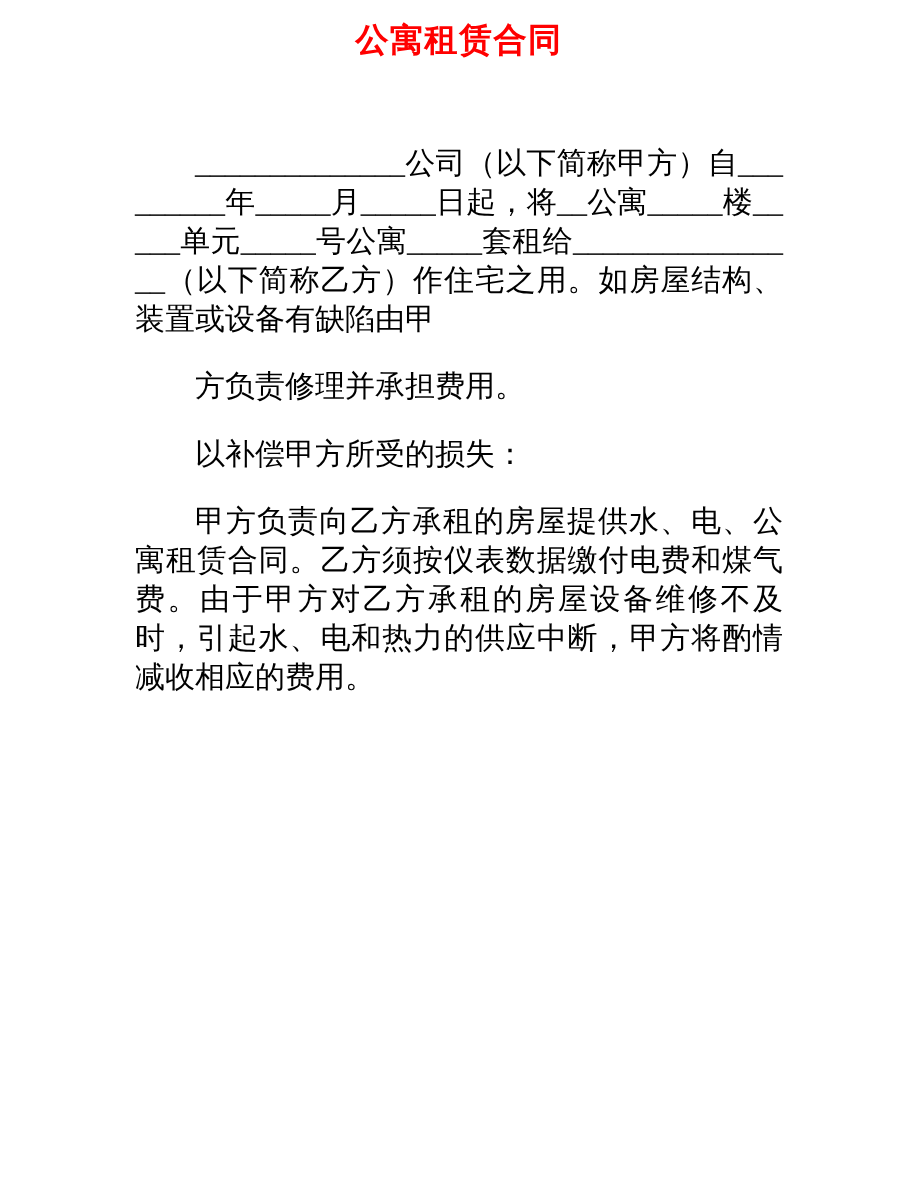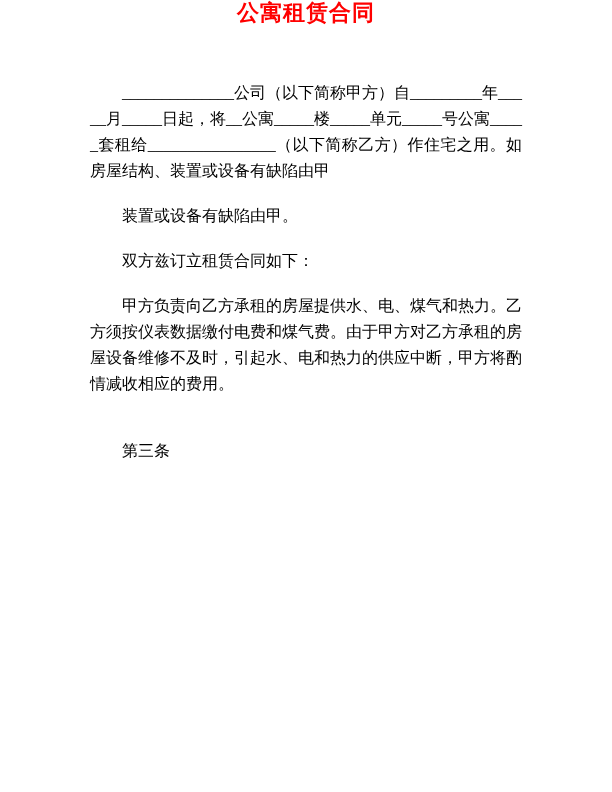--- a/index.html
+++ b/index.html
@@ -12,32 +12,32 @@
       width: 612px;
       height: 792px;
       box-sizing: border-box;
       background: #ffffff;
       outline: 1px solid #d9d9d9;
       overflow: hidden;
       font-family: "Liberation Serif", "DejaVu Serif", serif;
       color: #000000;
     }
     .doc-title {
-      margin: 0;
+      margin: 16px;
       text-align: center;
-      font-family: Liberation Sans, sans-serif;
+      font-family: Liberation Mono, monospace;
       font-weight: bold;
       font-size: 22px;
       line-height: 26px;
       color: #ff0000;
       letter-spacing: 1px;
     }
     .content {
       margin: 54px 90px 12px 90px;
-      font-size: 16px;
+      font-size: 20px;
       line-height: 26px;
       text-align: justify;
       word-break: break-all;
     }
     .content p {
       margin: 0 0 19px 0;
       text-indent: 2em;
     }
     .content p.gap-before {
       padding-top: 22px;
@@ -47,26 +47,25 @@
 <body>
 
 <div class="page">
 
   <h1 class="doc-title">公寓租赁合同</h1>
 
   <div class="content">
 
     <p>______________公司（以下简称甲方）自_________年_____月_____日起，将__公寓_____楼_____单元_____号公寓_____套租给________________（以下简称乙方）作住宅之用。如房屋结构、装置或设备有缺陷由甲</p>
 
-    <p>装置或设备有缺陷由甲。</p>
+    <p>方负责修理并承担费用。</p>
 
-    <p>双方兹订立租赁合同如下：</p>
+    <p>以补偿甲方所受的损失：</p>
 
 
 
 
 
-    <p>甲方负责向乙方承租的房屋提供水、电、煤气和热力。乙方须按仪表数据缴付电费和煤气费。由于甲方对乙方承租的房屋设备维修不及时，引起水、电和热力的供应中断，甲方将酌情减收相应的费用。</p>
+    <p>甲方负责向乙方承租的房屋提供水、电、公寓租赁合同。乙方须按仪表数据缴付电费和煤气费。由于甲方对乙方承租的房屋设备维修不及时，引起水、电和热力的供应中断，甲方将酌情减收相应的费用。</p>
 
-    <p class="gap-before">第三条</p>
 
   </div>
 </div>
 
 </body></html>

